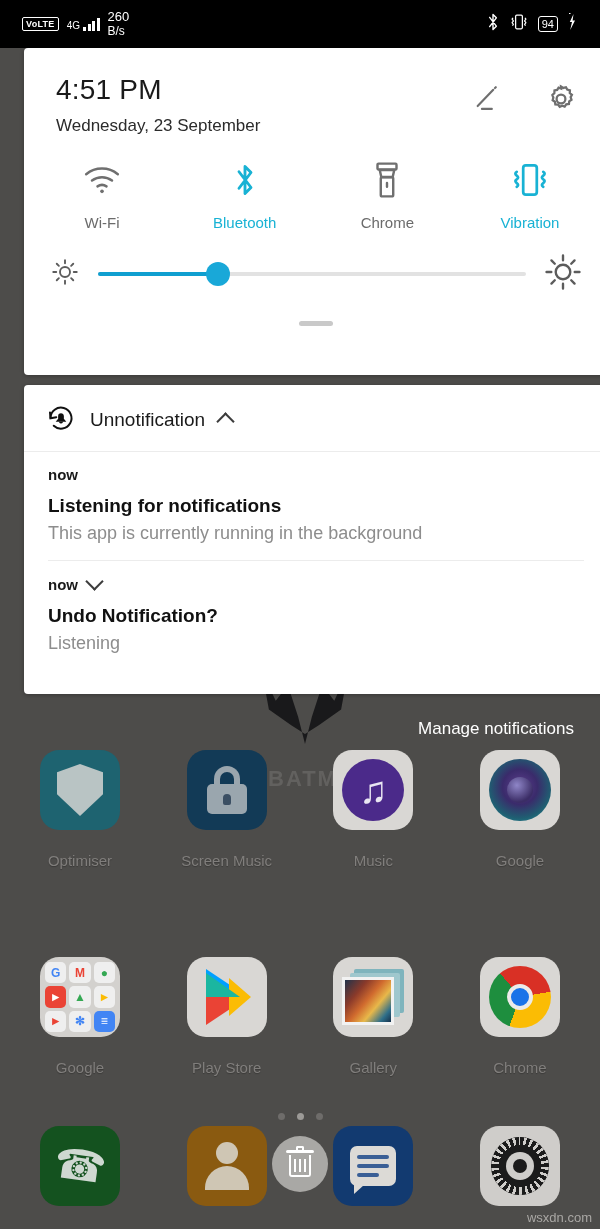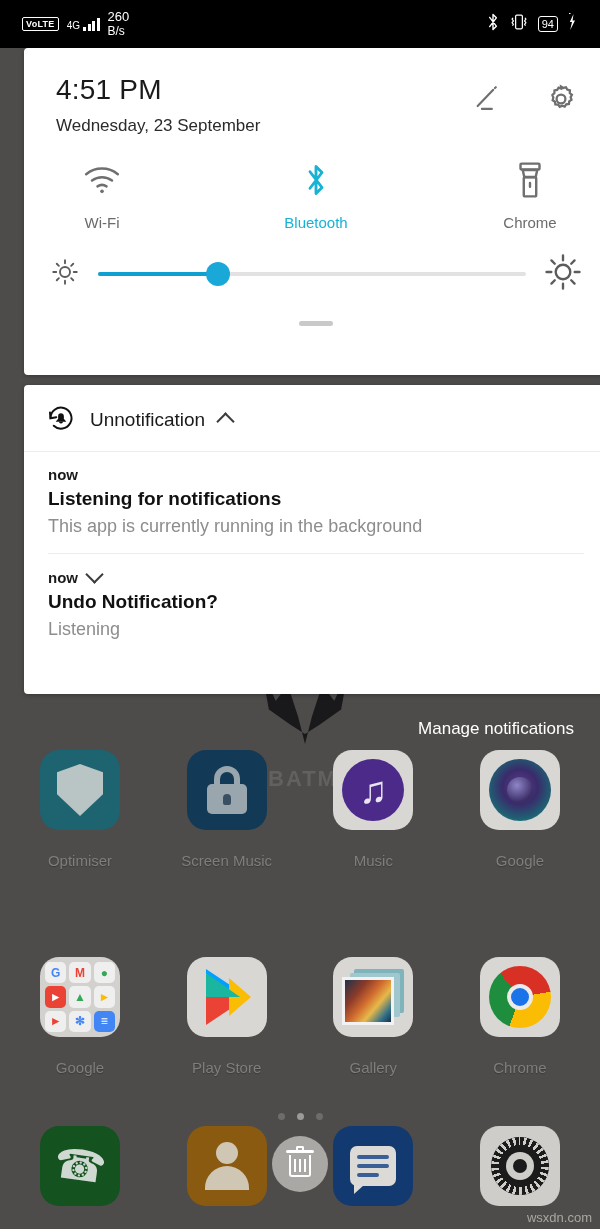--- a/index.html
+++ b/index.html
@@ -169,21 +169,21 @@
   .qs-handle-wrap { display: flex; justify-content: center; margin-top: 26px; }
   .qs-handle { width: 34px; height: 5px; border-radius: 3px; background: #c9c9c9; }
 
   
   #notif-panel { top: 385px; height: 309px; }
   .notif-app-row { display: flex; align-items: center; gap: 14px; padding: 18px 28px 14px 22px; border-bottom: 1px solid #ececec; }
   .notif-app-name { font-size: 19px; color: #1a1a1a; }
   .notif-item { padding: 14px 22px 16px 24px; }
   .notif-divider { height: 1px; background: #ececec; margin: 0 24px; }
   .notif-when { font-size: 15px; color: #1a1a1a; font-weight: 700; display: flex; align-items: center; gap: 10px; }
-  .notif-title { font-size: 19px; color: #111; font-weight: 700; margin-top: 5px; }
+  .notif-title { font-size: 19px; color: #111; font-weight: 700; margin-top: 12px; }
   .notif-body { font-size: 18px; color: #8d8d8d; margin-top: 6px; }
 
   .chev { display: inline-block; width: 13px; height: 13px; border-right: 2.4px solid #3c3c3c; border-bottom: 2.4px solid #3c3c3c; }
   .chev.up { transform: rotate(-135deg); margin-bottom: -3px; }
   .chev.down { transform: rotate(45deg); margin-bottom: 5px; }
 
   
   #status-bar {
     position: absolute; left: 0; top: 0; width: 600px; height: 48px;
     background: #000; display: flex; align-items: center;
@@ -398,20 +398,30 @@
           <svg width="26" height="38" viewBox="0 0 14 22" fill="none" stroke="#6f6f6f" stroke-width="1.4" stroke-linejoin="round">
             <rect x="1.5" y="1.5" width="11" height="3.4" rx=".6"></rect>
             <path d="M2.8 5.2 h8.4 l-.9 4.1 h-6.6 z"></path>
             <rect x="3.4" y="9.4" width="7.2" height="11.1" rx=".8"></rect>
             <rect x="6.3" y="12" width="1.4" height="3.6" rx=".7" fill="#6f6f6f" stroke="none"></rect>
           </svg>
         </div>
         <div class="qs-label">Chrome</div>
       </div>
 
+      <div class="qs-toggle on">
+        <div class="qs-glyph">
+          <svg width="46" height="34" viewBox="0 0 26 20" fill="none" stroke="#18b2d4" stroke-width="1.6" stroke-linecap="round">
+            <rect x="9" y="1.4" width="8" height="17.2" rx="1.6"></rect>
+            <path d="M5.2 5.2 q-1.6 1 0 2.2 q1.6 1.2 0 2.2 q-1.6 1 0 2.2 q1.6 1.2 0 2.2"></path>
+            <path d="M20.8 5.2 q1.6 1 0 2.2 q-1.6 1.2 0 2.2 q1.6 1 0 2.2 q-1.6 1.2 0 2.2"></path>
+          </svg>
+        </div>
+        <div class="qs-label">Vibration</div>
+      </div>
 
     </div>
 
     <div class="qs-brightness">
       <span>
         <svg width="30" height="30" viewBox="0 0 24 24" fill="none" stroke="#5c5c5c" stroke-width="1.5" stroke-linecap="round">
           <circle cx="12" cy="12" r="4"></circle>
           <path d="M12 2.6 V5 M12 19 V21.4 M2.6 12 H5 M19 12 H21.4 M5.4 5.4 L7.1 7.1 M16.9 16.9 L18.6 18.6 M18.6 5.4 L16.9 7.1 M7.1 16.9 L5.4 18.6"></path>
         </svg>
       </span>

